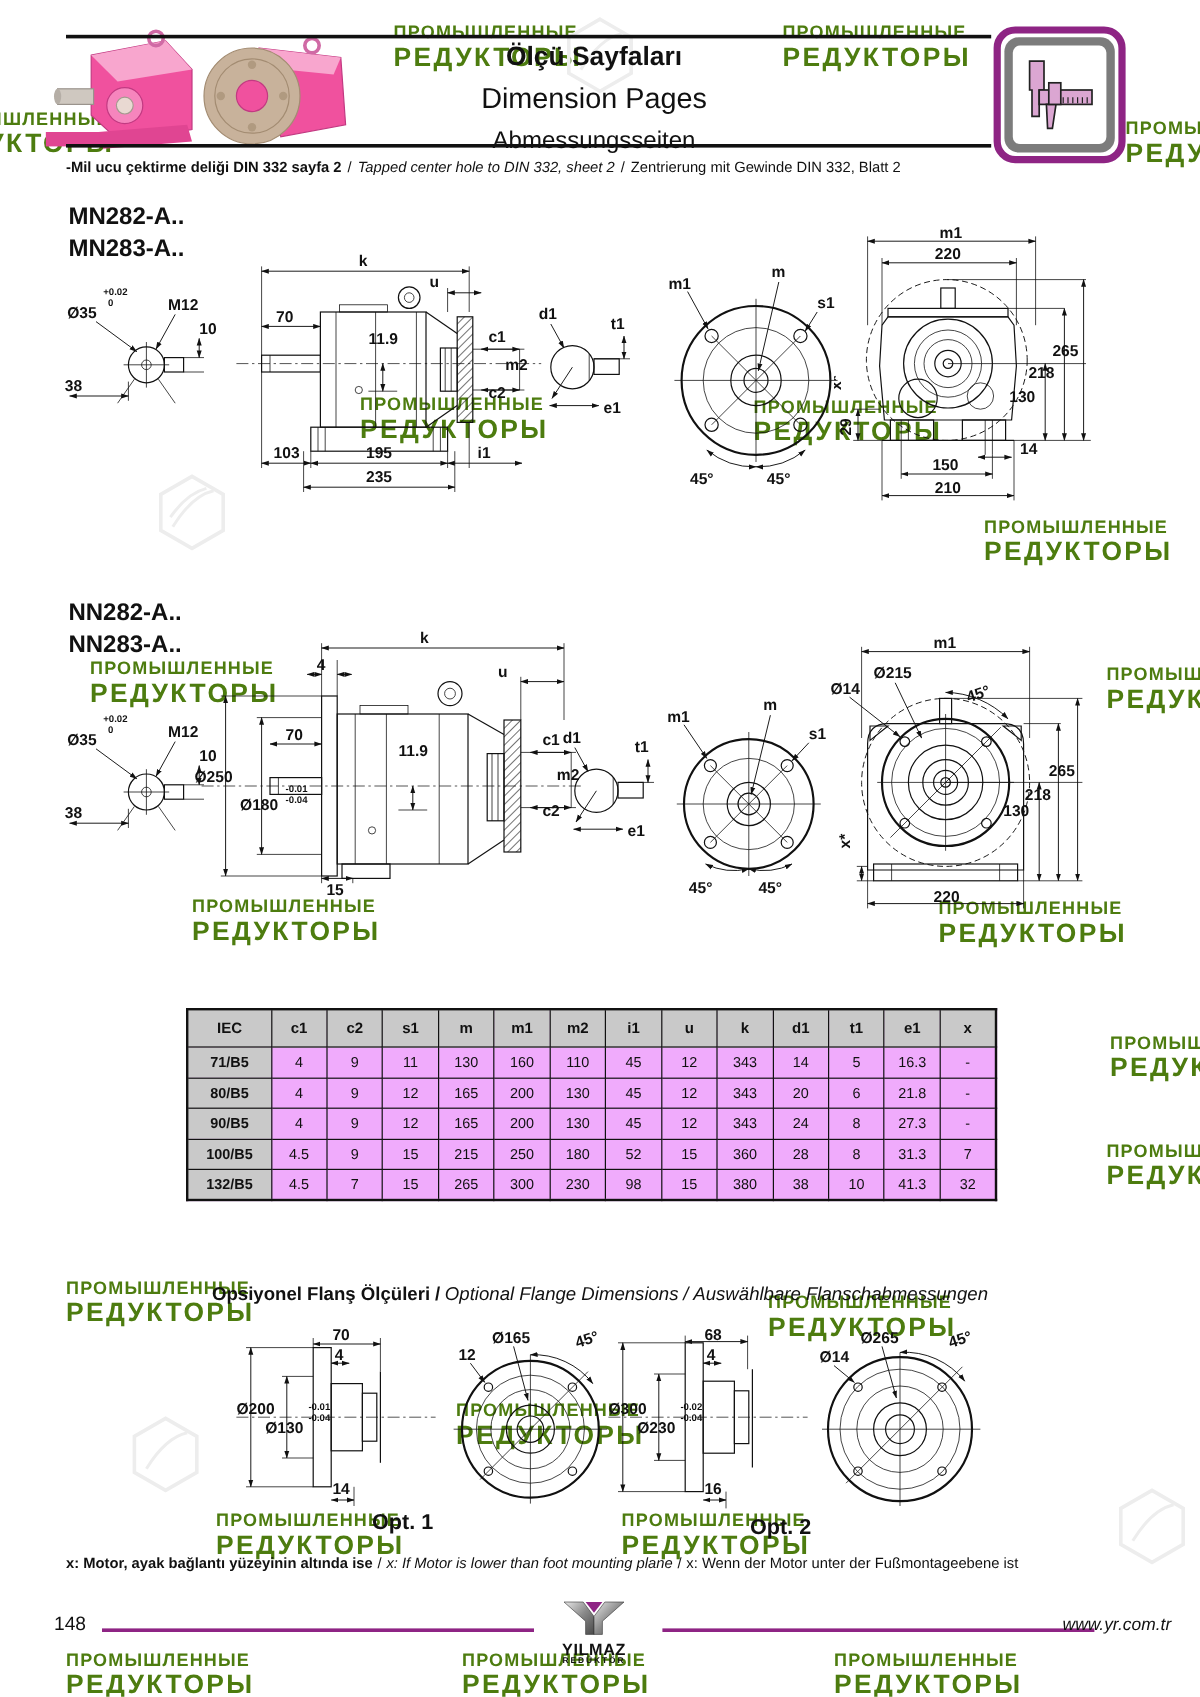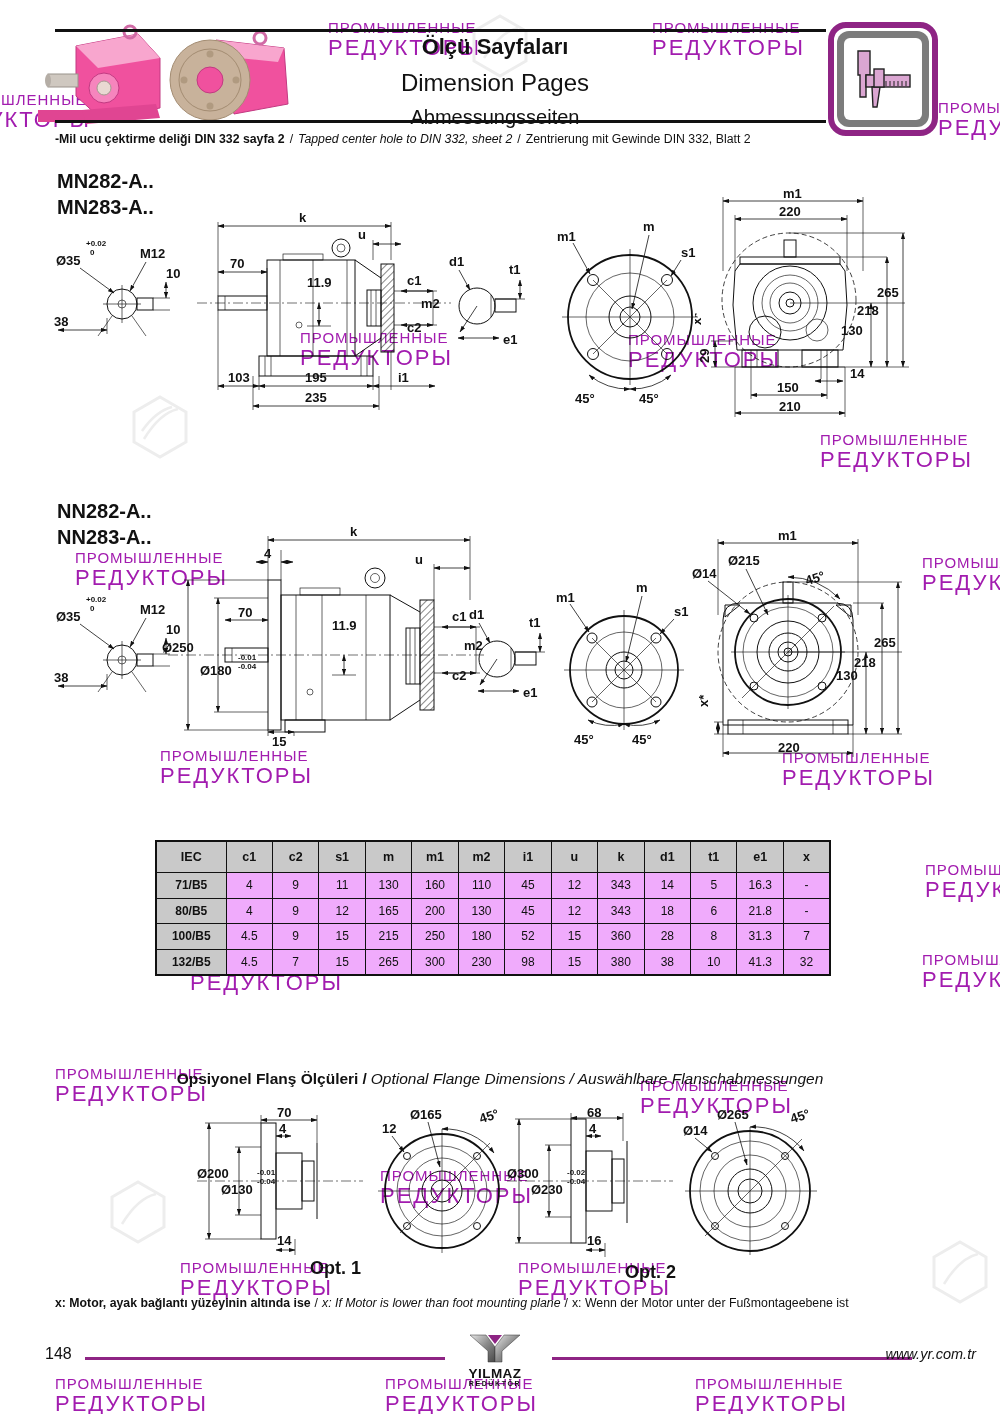--- a/index.html
+++ b/index.html
@@ -1,19 +1,19 @@
 <!DOCTYPE html>
 <html><head>
 <meta charset="utf-8">
 <style>
   html,body{margin:0;padding:0;background:#fff;}
   body{width:1000px;height:1414px;position:relative;overflow:hidden;
        font-family:"Liberation Sans",sans-serif;color:#111;}
   
-  .wm{position:absolute;z-index:0;color:#a21caf;font-weight:normal;line-height:1.08;white-space:nowrap;}
+  .wm{position:absolute;z-index:0;color:#4d7c0f;font-weight:bold;line-height:1.08;white-space:nowrap;}
   .wm .l1{font-size:15px;letter-spacing:1px;}
   .wm .l2{font-size:22px;letter-spacing:2px;}
   .hexwm{position:absolute;z-index:0;}
   
   .hline{position:absolute;background:#111;height:3px;z-index:2;}
   .title-block{position:absolute;left:300px;top:34px;width:390px;text-align:center;z-index:2;}
   .title-tr{font-size:22px;font-weight:bold;}
   .title-en{font-size:24px;margin-top:9px;}
   .title-de{font-size:20px;margin-top:9px;}
   .note-line{position:absolute;left:55px;top:132px;font-size:12.3px;z-index:2;white-space:nowrap;}
@@ -689,23 +689,39 @@
         <th>80/B5</th>
         <td>4</td>
         <td>9</td>
         <td>12</td>
         <td>165</td>
         <td>200</td>
         <td>130</td>
         <td>45</td>
         <td>12</td>
         <td>343</td>
-        <td>18</td>
+        <td>20</td>
         <td>6</td>
         <td>21.8</td>
+        <td>-</td>
+      </tr>
+      <tr>
+        <th>90/B5</th>
+        <td>4</td>
+        <td>9</td>
+        <td>12</td>
+        <td>165</td>
+        <td>200</td>
+        <td>130</td>
+        <td>45</td>
+        <td>12</td>
+        <td>343</td>
+        <td>24</td>
+        <td>8</td>
+        <td>27.3</td>
         <td>-</td>
       </tr>
       <tr>
         <th>100/B5</th>
         <td>4.5</td>
         <td>9</td>
         <td>15</td>
         <td>215</td>
         <td>250</td>
         <td>180</td>

